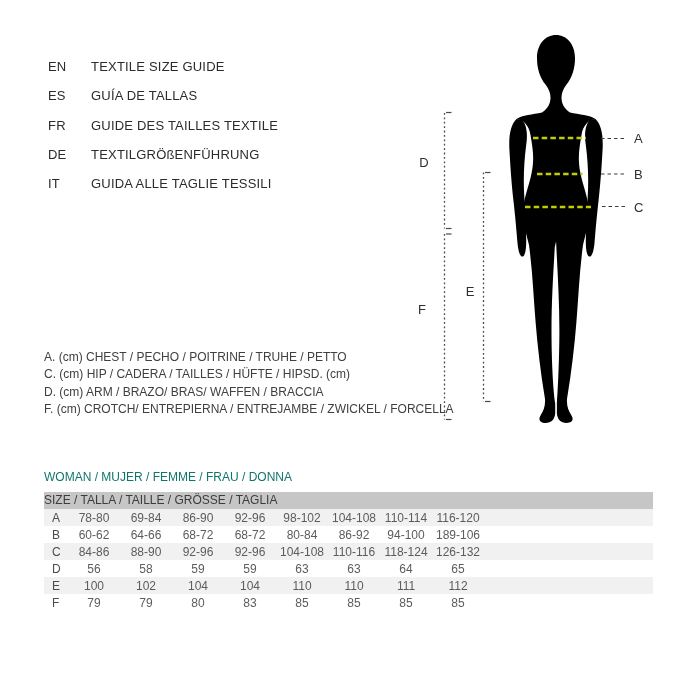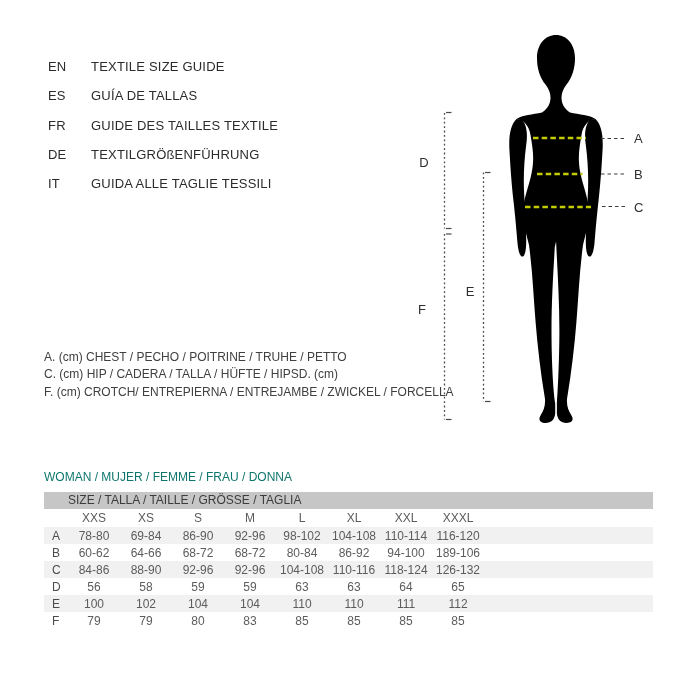--- a/index.html
+++ b/index.html
@@ -13,21 +13,21 @@
   .lang-code{display:inline-block;width:43px;margin-top:12px;}
   
   .figure-svg{position:absolute;left:400px;top:25px;}
   .figure-svg text{font-family:"Liberation Sans",sans-serif;font-size:13px;fill:#2e2e2e;}
   
   .meas-block{position:absolute;left:44px;top:349px;font-size:12px;line-height:17.4px;color:#404040;white-space:nowrap;}
   
   .gender-line{position:absolute;left:44px;top:470px;font-size:12px;line-height:14px;color:#0f766e;}
   
   .table-wrap{position:absolute;left:44px;top:492px;width:609px;}
-  .table-banner{height:17px;line-height:17px;background:#c6c6c6;padding-left:24px;font-size:12px;color:#3c3c3c;}
+  .table-banner{height:17px;line-height:17px;background:#c6c6c6;padding-left:0;font-size:12px;color:#3c3c3c;}
   table.size-table{width:100%;border-collapse:collapse;table-layout:fixed;font-size:12px;color:#5c5c5c;}
   table.size-table td,table.size-table th{padding:0;font-weight:400;height:17px;text-align:center;vertical-align:middle;}
   table.size-table tr.cols-row td{height:18px;}
   table.size-table .row-label{text-align:left;padding-left:8px;color:#4c4c4c;}
   table.size-table tr.stripe{background:#f1f1f1;}
 </style>
 </head>
 <body>
 
 <div class="canvas">
@@ -133,21 +133,22 @@
     <text x="634" y="142.5">A</text>
     <text x="634" y="178.5">B</text>
     <text x="634" y="211.5">C</text>
     <text x="424" y="166.5" text-anchor="middle">D</text>
     <text x="470" y="296" text-anchor="middle">E</text>
     <text x="422" y="314" text-anchor="middle">F</text>
   </svg>
 
   <div class="meas-block">
     <div>A. (cm) CHEST / PECHO / POITRINE / TRUHE / PETTO</div>
-    <div>C. (cm) HIP / CADERA / TALLA / HÜFTE / HIPSD. (cm)</div>
+    <div>C. (cm) HIP / CADERA / TAILLES / HÜFTE / HIPSD. (cm)</div>
+    <div>D. (cm) ARM / BRAZO/ BRAS/ WAFFEN / BRACCIA</div>
     <div>F. (cm) CROTCH/ ENTREPIERNA / ENTREJAMBE / ZWICKEL / FORCELLA</div>
   </div>
 
   <div class="gender-line">WOMAN / MUJER / FEMME / FRAU / DONNA</div>
 
   <div class="table-wrap">
     <div class="table-banner">SIZE / TALLA / TAILLE / GRÖSSE / TAGLIA</div>
     <table class="size-table">
       <colgroup>
         <col style="width:24px">
@@ -155,32 +156,20 @@
           <col style="width:52px">
           <col style="width:52px">
           <col style="width:52px">
           <col style="width:52px">
           <col style="width:52px">
           <col style="width:52px">
           <col style="width:52px">
           <col>
       </colgroup>
       <tbody>
-        <tr class="cols-row">
-          <td></td>
-          <td>XXS</td>
-          <td>XS</td>
-          <td>S</td>
-          <td>M</td>
-          <td>L</td>
-          <td>XL</td>
-          <td>XXL</td>
-          <td>XXXL</td>
-          <td></td>
-        </tr>
         <tr class="stripe">
           <th class="row-label">A</th>
           <td>78-80</td>
           <td>69-84</td>
           <td>86-90</td>
           <td>92-96</td>
           <td>98-102</td>
           <td>104-108</td>
           <td>110-114</td>
           <td>116-120</td>

